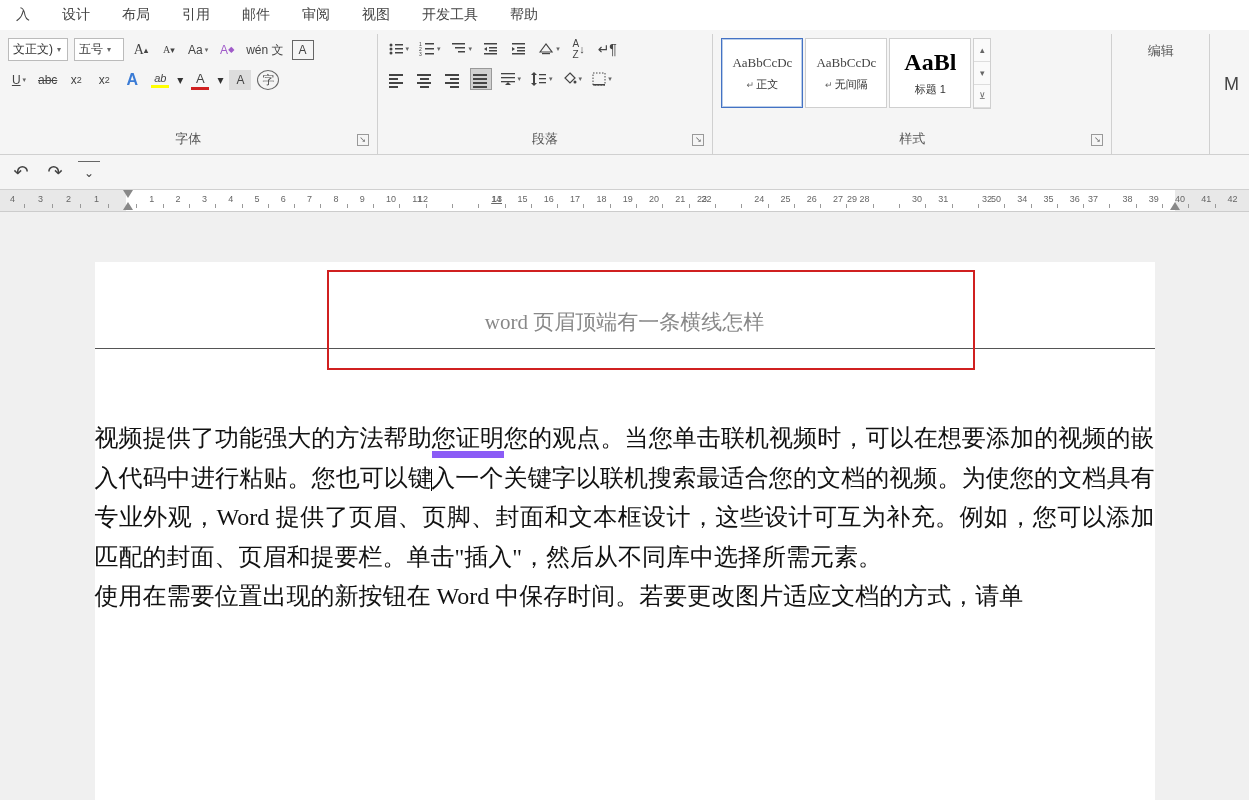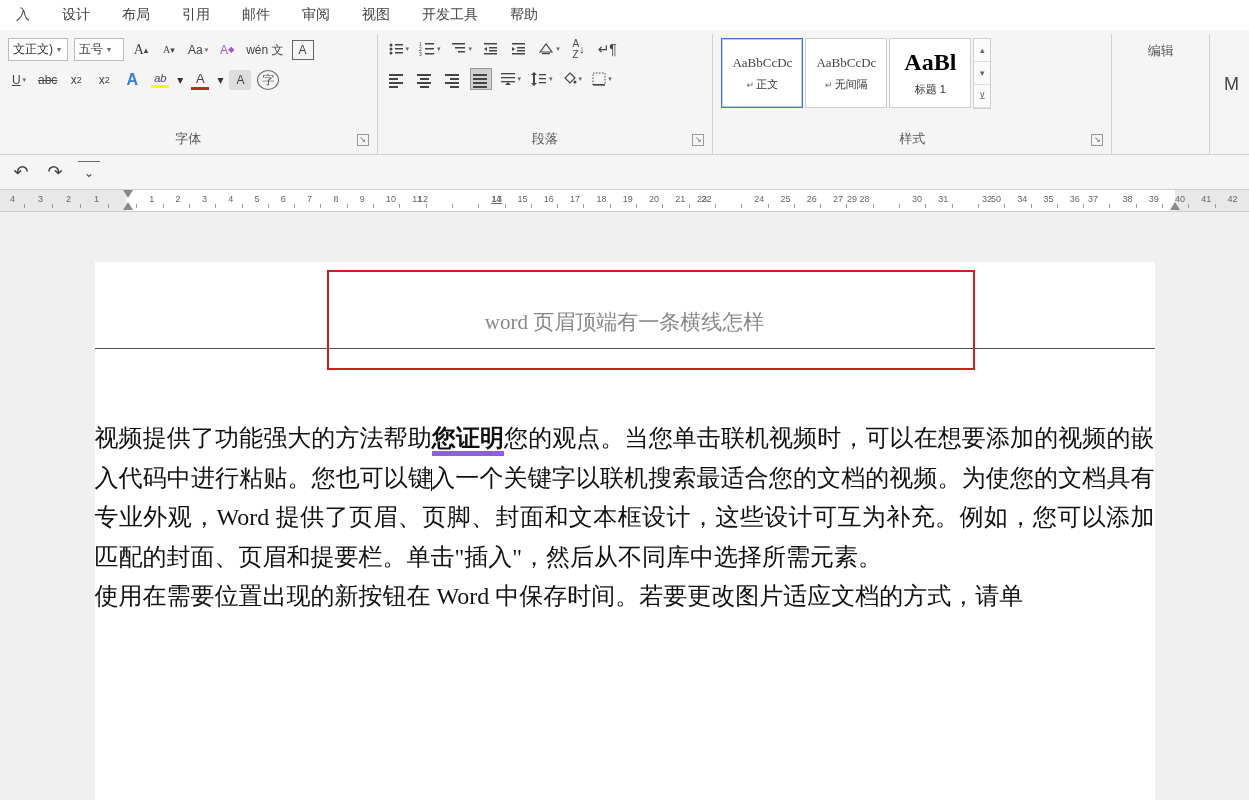--- a/index.html
+++ b/index.html
@@ -226,21 +226,21 @@
 }
 .body-text {
   padding: 60px 0 0 0;
   font-family: "SimSun", serif;
   font-size: 24px;
   line-height: 1.65;
   color: #111;
   text-align: justify;
 }
 .body-text p { margin: 0; }
-.underlined { border-bottom: 5px solid #8b5cf6; font-weight: bold; }
+.underlined { border-bottom: 7px solid #8b5cf6; }
 .cursor-caret {
   display: inline-block;
   width: 1px;
   height: 22px;
   background: #000;
   vertical-align: text-bottom;
   margin: 0 -1px;
 }
 
 

